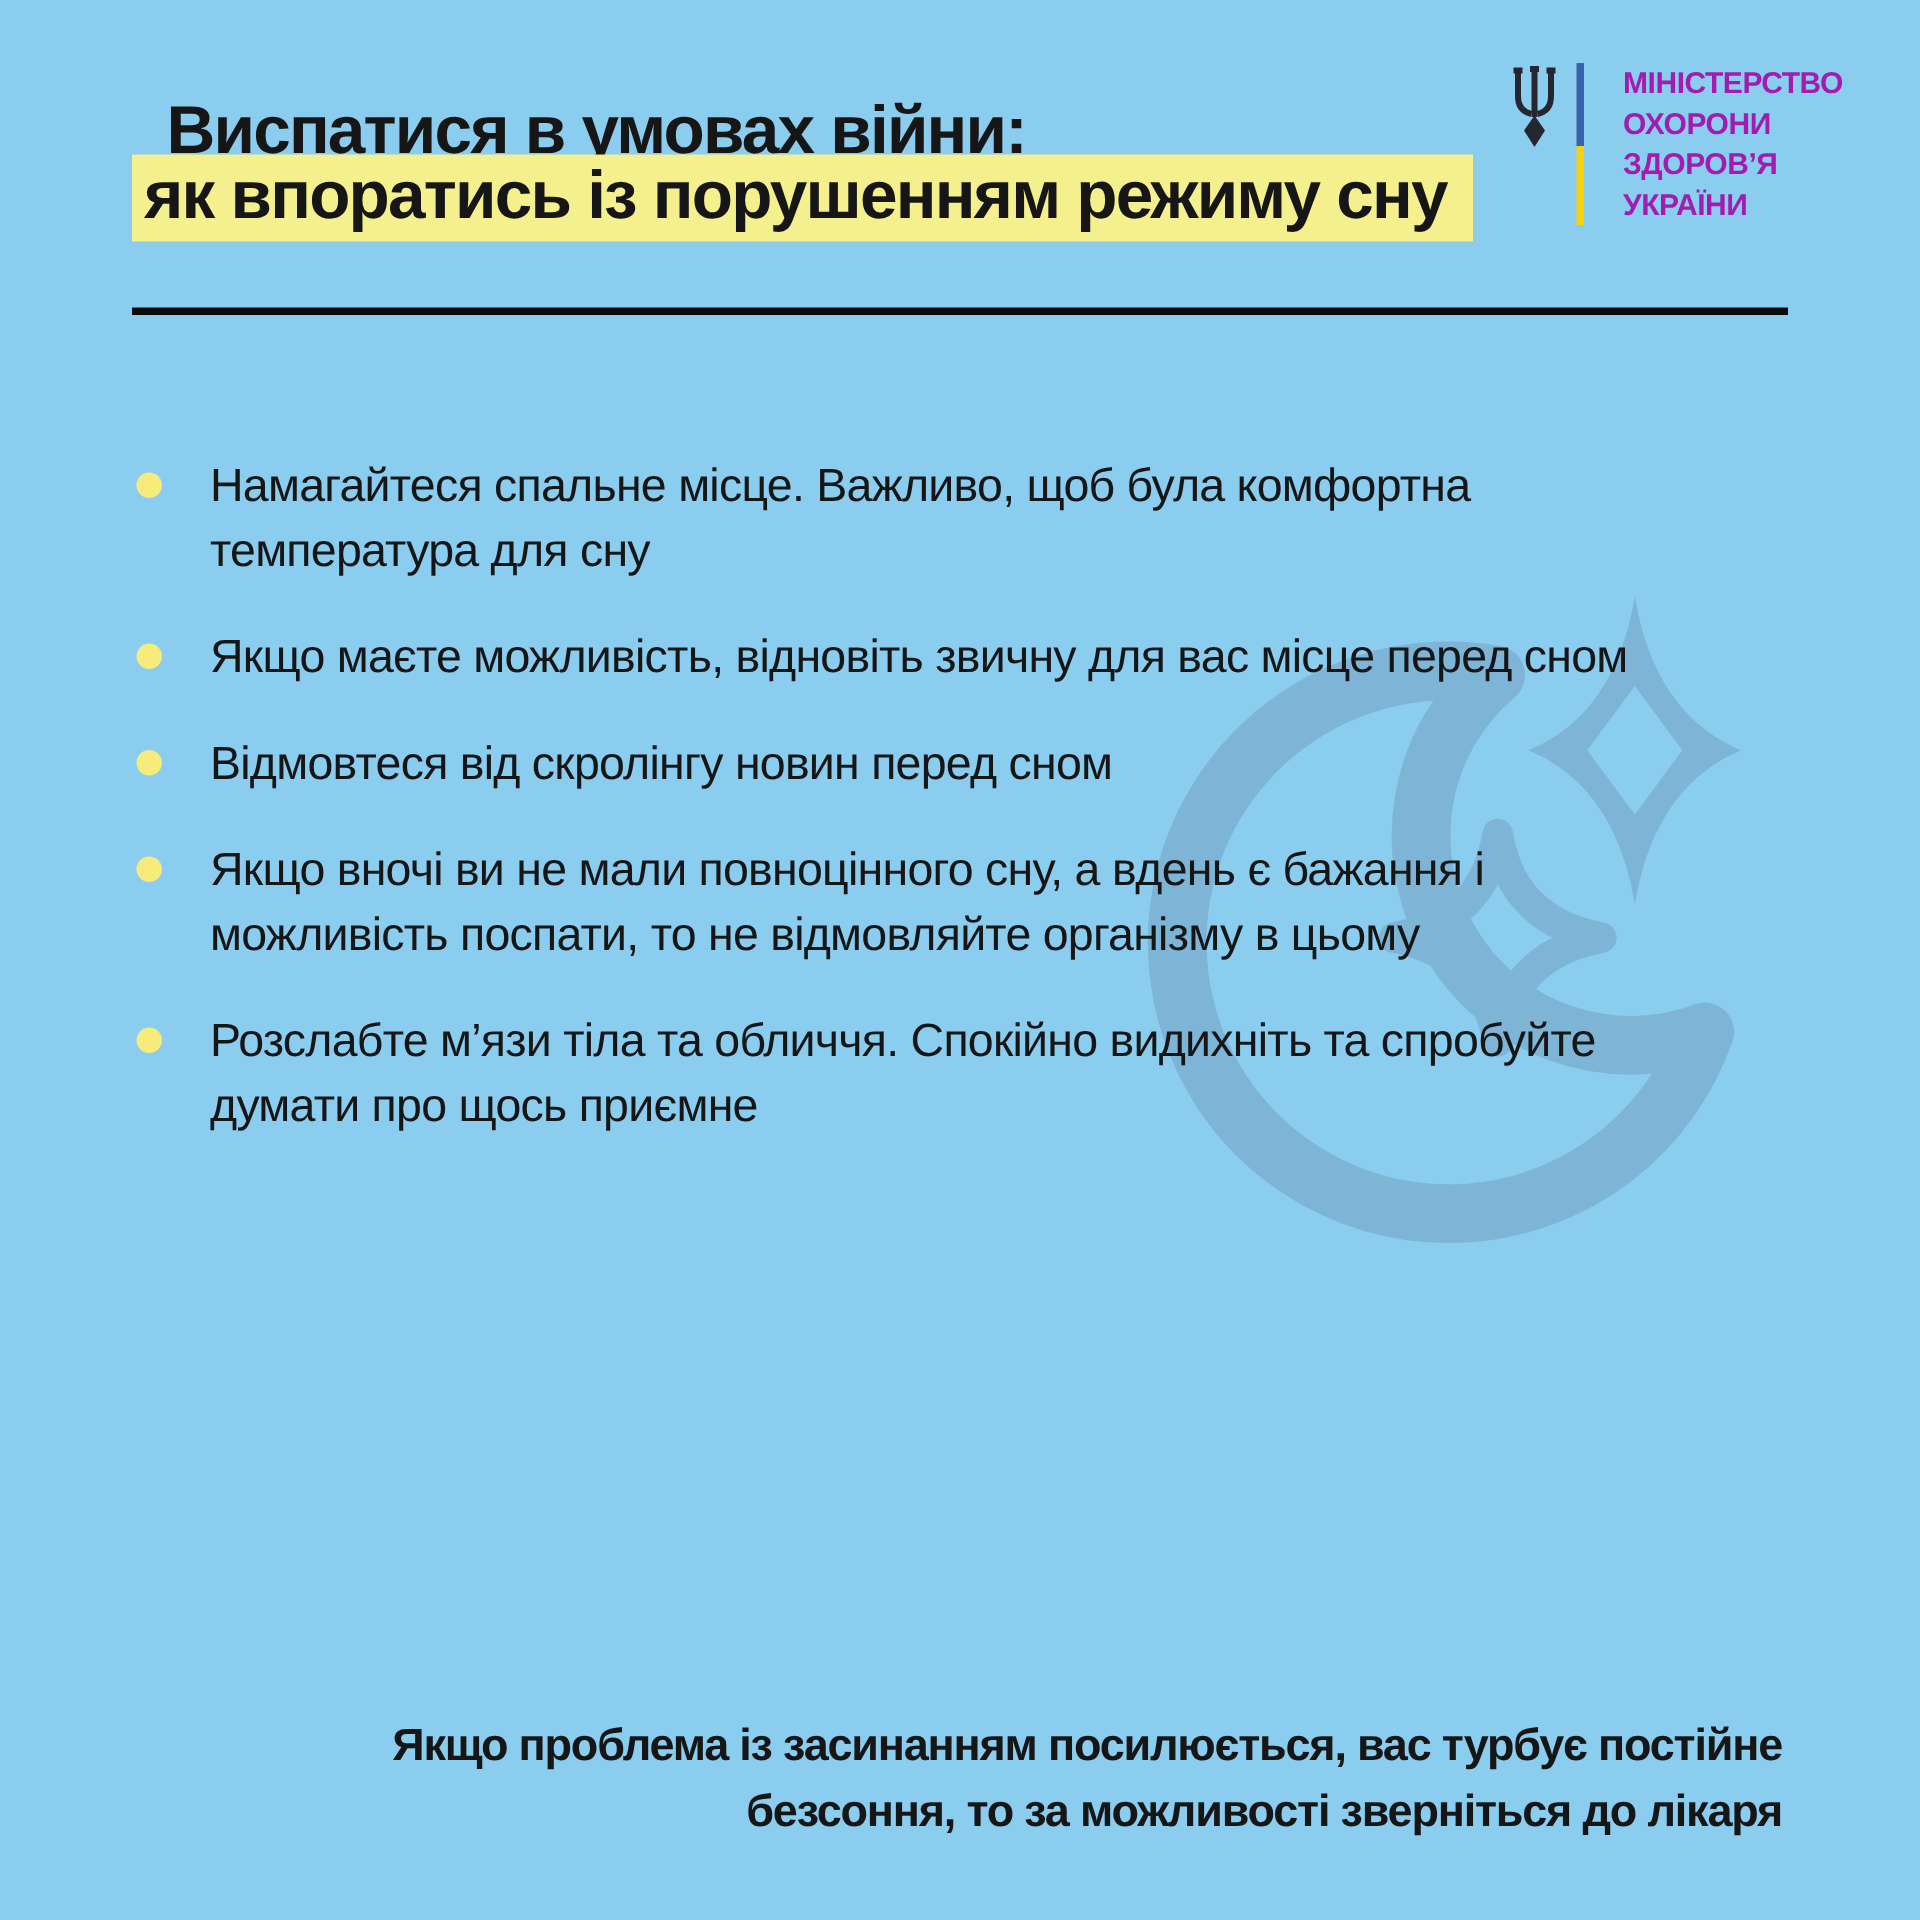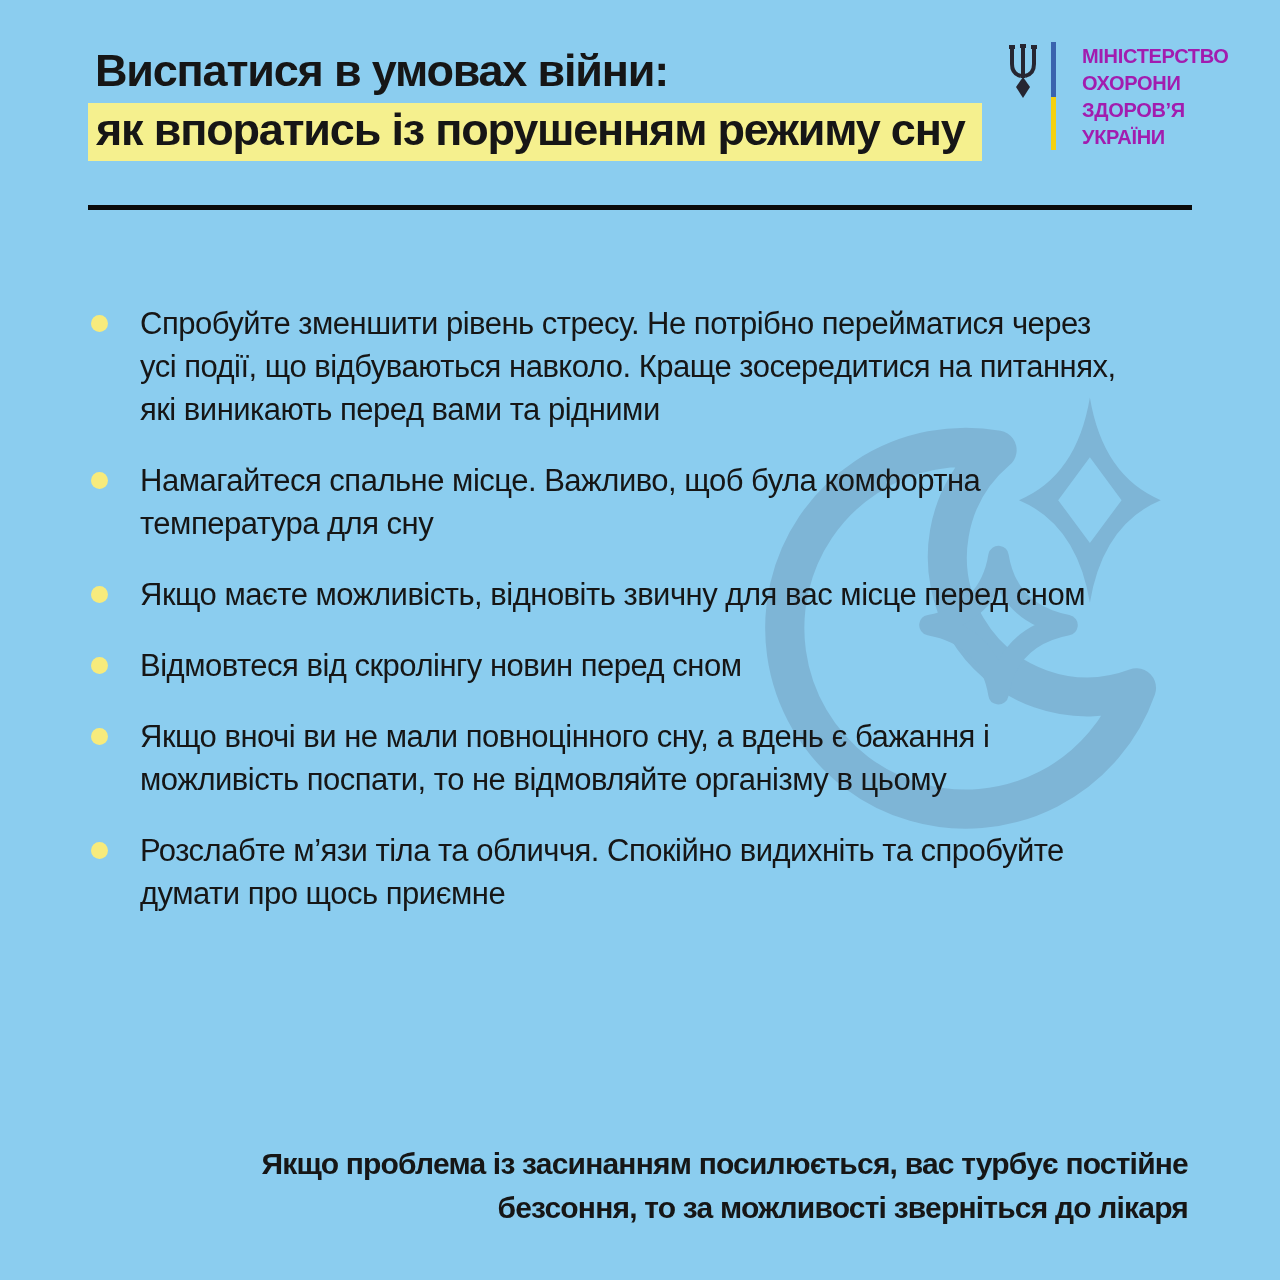--- a/index.html
+++ b/index.html
@@ -73,21 +73,21 @@
 
 <div class="poster">
 
   <svg class="watermark" width="452" height="470" viewBox="0 0 242 252" aria-hidden="true">
     <path transform="rotate(16 121 130)" d="M225 130 A97 97 0 1 1 118 28 A75 75 0 0 0 225 130 Z" fill="none" stroke="var(--mark,#7EB5D6)" stroke-width="21" stroke-linecap="round" stroke-linejoin="round"></path>
     <path fill="var(--mark,#7EB5D6)" fill-rule="evenodd" d="M196 3 Q203 45 234 58 Q203 71 196 113 Q189 71 158 58 Q189 45 196 3 Z
              M196 35 L213 58 L196 81 L179 58 Z"></path>
     <path fill="none" stroke="var(--mark,#7EB5D6)" stroke-width="11" stroke-linejoin="round" d="M147 88 Q152 119 184 125 Q152 131 147 162 Q142 131 110 125 Q142 119 147 88 Z"></path>
   </svg>
 
-  <h1 class="title-line1" style="margin:0;text-align:center;">Виспатися в умовах війни:</h1>
+  <h1 class="title-line1" style="margin:16px;text-align:center;">Виспатися в умовах війни:</h1>
   <div class="title-line2">
     <span class="hl">як впоратись із порушенням режиму сну</span>
   </div>
 
   <div class="logo">
     <svg class="trident" width="34" height="56" viewBox="0 0 34 56" aria-hidden="true">
       <g fill="none" stroke="#262631" stroke-width="4">
         <path d="M6 3 v17 q0 10 9 12"></path>
         <path d="M28 3 v17 q0 10 -9 12"></path>
         <path d="M17 2 v32"></path>
@@ -100,26 +100,20 @@
       <div>МІНІСТЕРСТВО</div>
       <div>ОХОРОНИ</div>
       <div>ЗДОРОВ’Я</div>
       <div>УКРАЇНИ</div>
     </div>
   </div>
 
   <div class="divider"></div>
 
   <ul class="tips">
-    <li>
-      <span class="dot"></span>
-      <span class="tip-text">Спробуйте зменшити рівень стресу. Не потрібно перейматися через
-усі події, що відбуваються навколо. Краще зосередитися на питаннях,
-які виникають перед вами та рідними</span>
-    </li>
     <li>
       <span class="dot"></span>
       <span class="tip-text">Намагайтеся спальне місце. Важливо, щоб була комфортна
 температура для сну</span>
     </li>
     <li>
       <span class="dot"></span>
       <span class="tip-text">Якщо маєте можливість, відновіть звичну для вас місце перед сном</span>
     </li>
     <li>

